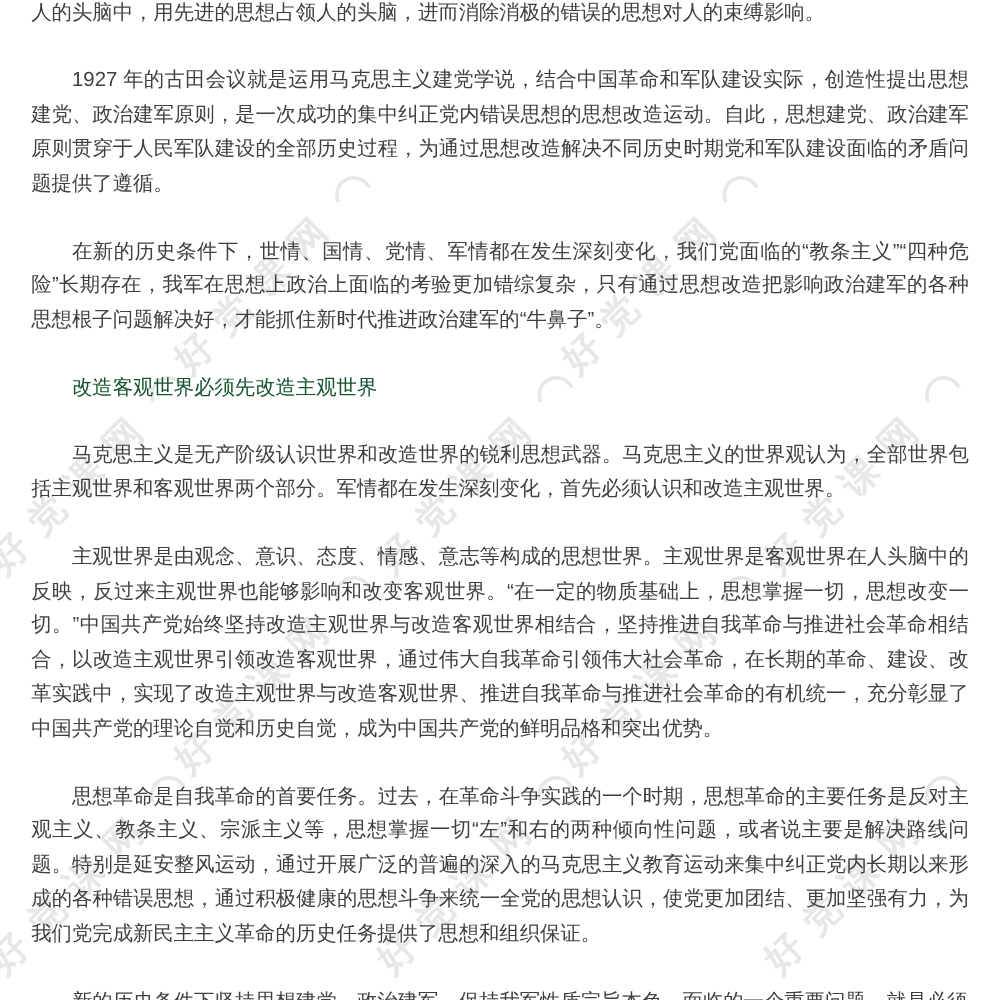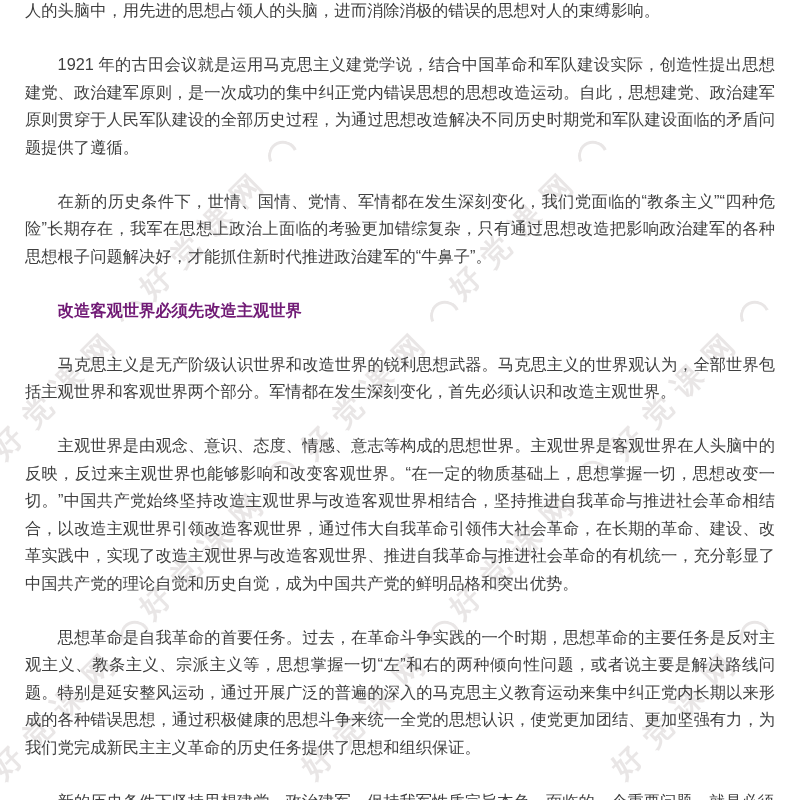--- a/index.html
+++ b/index.html
@@ -66,22 +66,22 @@
     text-align: justify;
     text-justify: inter-ideograph;
     text-indent: 2em;
     word-break: break-all;
   }
   p.para.continuation {
     margin-top: 0;
     text-indent: 0;
   }
   p.para.heading {
-    font-weight: bold;
-    color: #701a75;
+    font-weight: normal;
+    color: #14532d;
   }
 </style>
 </head>
 <body>
 
 <div class="page">
   <div class="watermark-layer" id="watermark-layer">
       <div class="watermark" style="left: 219px; top: 219px;">
         <span class="wm-text">好党课网</span>
         <span class="wm-logo"></span>
@@ -118,21 +118,21 @@
         <span class="wm-text">好党课网</span>
         <span class="wm-logo"></span>
       </div>
       <div class="watermark" style="left: 691px; top: 699px;">
         <span class="wm-text">好党课网</span>
         <span class="wm-logo"></span>
       </div>
     </div>
   <div class="content" id="content">
       <p class="para continuation">人的头脑中，用先进的思想占领人的头脑，进而消除消极的错误的思想对人的束缚影响。</p>
-      <p class="para body">1921 年的古田会议就是运用马克思主义建党学说，结合中国革命和军队建设实际，创造性提出思想建党、政治建军原则，是一次成功的集中纠正党内错误思想的思想改造运动。自此，思想建党、政治建军原则贯穿于人民军队建设的全部历史过程，为通过思想改造解决不同历史时期党和军队建设面临的矛盾问题提供了遵循。</p>
+      <p class="para body">1927 年的古田会议就是运用马克思主义建党学说，结合中国革命和军队建设实际，创造性提出思想建党、政治建军原则，是一次成功的集中纠正党内错误思想的思想改造运动。自此，思想建党、政治建军原则贯穿于人民军队建设的全部历史过程，为通过思想改造解决不同历史时期党和军队建设面临的矛盾问题提供了遵循。</p>
       <p class="para body">在新的历史条件下，世情、国情、党情、军情都在发生深刻变化，我们党面临的“教条主义”“四种危险”长期存在，我军在思想上政治上面临的考验更加错综复杂，只有通过思想改造把影响政治建军的各种思想根子问题解决好，才能抓住新时代推进政治建军的“牛鼻子”。</p>
       <p class="para heading">改造客观世界必须先改造主观世界</p>
       <p class="para body">马克思主义是无产阶级认识世界和改造世界的锐利思想武器。马克思主义的世界观认为，全部世界包括主观世界和客观世界两个部分。军情都在发生深刻变化，首先必须认识和改造主观世界。</p>
       <p class="para body">主观世界是由观念、意识、态度、情感、意志等构成的思想世界。主观世界是客观世界在人头脑中的反映，反过来主观世界也能够影响和改变客观世界。“在一定的物质基础上，思想掌握一切，思想改变一切。”中国共产党始终坚持改造主观世界与改造客观世界相结合，坚持推进自我革命与推进社会革命相结合，以改造主观世界引领改造客观世界，通过伟大自我革命引领伟大社会革命，在长期的革命、建设、改革实践中，实现了改造主观世界与改造客观世界、推进自我革命与推进社会革命的有机统一，充分彰显了中国共产党的理论自觉和历史自觉，成为中国共产党的鲜明品格和突出优势。</p>
       <p class="para body">思想革命是自我革命的首要任务。过去，在革命斗争实践的一个时期，思想革命的主要任务是反对主观主义、教条主义、宗派主义等，思想掌握一切“左”和右的两种倾向性问题，或者说主要是解决路线问题。特别是延安整风运动，通过开展广泛的普遍的深入的马克思主义教育运动来集中纠正党内长期以来形成的各种错误思想，通过积极健康的思想斗争来统一全党的思想认识，使党更加团结、更加坚强有力，为我们党完成新民主主义革命的历史任务提供了思想和组织保证。</p>
       <p class="para body">新的历史条件下坚持思想建党、政治建军，保持我军性质宗旨本色，面临的一个重要问题，就是必须</p>
     </div>
 </div>
 
 </body></html>

